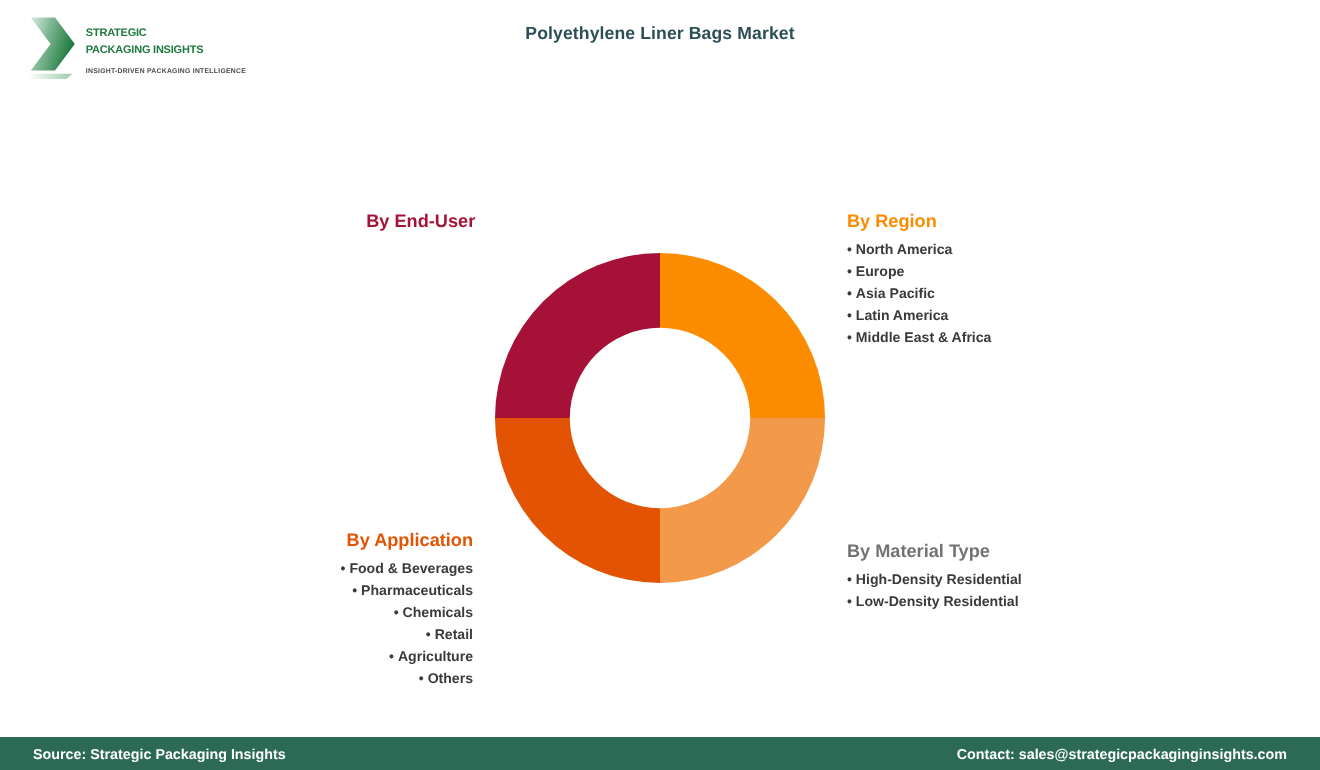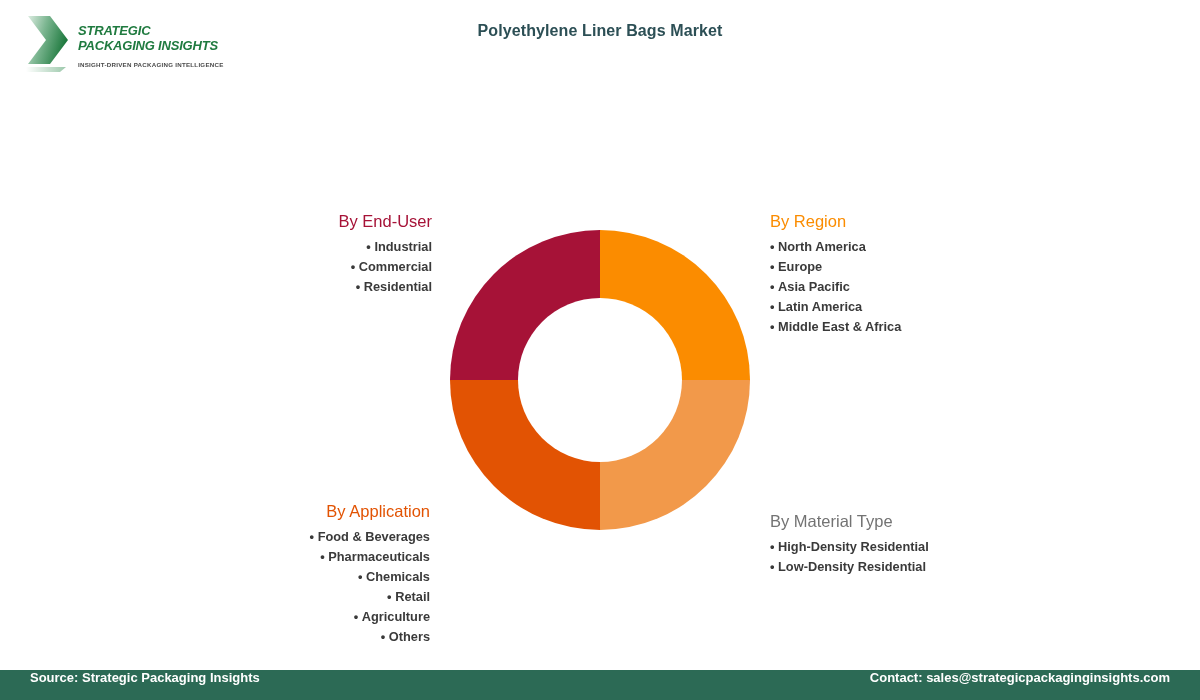--- a/index.html
+++ b/index.html
@@ -9,61 +9,61 @@
     font-family:"Liberation Sans", sans-serif;
     overflow:hidden;
   }
   .page { position:relative; width:1200px; height:700px; background:#ffffff; }
 
   
   .logo { position:absolute; left:22px; top:12px; width:200px; height:62px; }
   .logo-mark { position:absolute; left:4px; top:2px; width:46px; height:58px; }
   .logo-text { position:absolute; left:56px; top:12px; }
   .logo-line1, .logo-line2 {
-    font-size:13px; font-weight:bold; color:#1f7a3f;
-    letter-spacing:-0.2px; line-height:14.5px;font-style:italic;
+    font-size:10px; font-weight:bold; color:#1f7a3f;
+    letter-spacing:-0.2px; line-height:14.5px;
   }
   .logo-tag {
     margin-top:8px; font-size:6.2px; font-weight:bold;
     color:#4a4a4a; letter-spacing:0.25px; white-space:nowrap;
   }
 
   
   .title {
     position:absolute; left:0; top:22px; width:1200px;
     text-align:center; font-size:16px; font-weight:bold;
     color:#2c4f55; letter-spacing:0.1px;
   }
 
   
   .donut-wrap { position:absolute; left:450px; top:230px; width:300px; height:300px; }
   .donut-svg { display:block; width:300px; height:300px; }
 
   
   .seg { position:absolute; }
-  .seg-title { font-size:16.5px; font-weight:normal; margin-bottom:6px; white-space:nowrap;margin-top:20px; }
+  .seg-title { font-size:16.5px; font-weight:bold; margin-bottom:6px; white-space:nowrap; }
   .seg-list { list-style:none; }
   .seg-list li {
     font-size:12.8px; font-weight:bold; color:#3a3a3a;
     line-height:20px; white-space:nowrap;
   }
   .seg-list li::before { content:"\2022\00a0"; }
 
   .seg.align-right { text-align:right; }
   .seg.align-left  { text-align:left; }
 
   #seg-end-user     { left:132px;  top:192px; width:300px; }
   #seg-region       { left:770px;  top:192px; width:340px; }
   #seg-application  { left:108px;  top:482px; width:322px; }
   #seg-material     { left:770px;  top:492px; width:340px; }
 
   
   .footer {
     position:absolute; left:0; bottom:0; width:1200px; height:30px;
-    background:#2c6a55; display:flex; align-items:flex-start;
+    background:#2c6a55; display:flex; align-items:center;
     justify-content:space-between; padding:0 30px;margin-top:31px;
   }
   .footer span { color:#ffffff; font-size:13px; font-weight:bold; }
 </style>
 </head>
 <body>
 
 <div class="page">
 
   <div class="logo">
@@ -99,25 +99,20 @@
       <path d="M150 150 L150 0 A150 150 0 0 1 300 150 Z" fill="#fb8c00"></path>
       <path d="M150 150 L300 150 A150 150 0 0 1 150 300 Z" fill="#f2994a"></path>
       <path d="M150 150 L150 300 A150 150 0 0 1 0 150 Z" fill="#e25303"></path>
       <path d="M150 150 L0 150 A150 150 0 0 1 150 0 Z" fill="#a61237"></path>
       <circle cx="150" cy="150" r="82" fill="#ffffff"></circle>
     </svg>
   </div>
 
   <div class="seg align-right" id="seg-end-user">
     <div class="seg-title" style="color:#a61237">By End-User</div>
-    <ul class="seg-list">
-      <li>Industrial</li>
-      <li>Commercial</li>
-      <li>Residential</li>
-    </ul>
   </div>
 
   <div class="seg align-left" id="seg-region">
     <div class="seg-title" style="color:#fb8c00">By Region</div>
     <ul class="seg-list">
       <li>North America</li>
       <li>Europe</li>
       <li>Asia Pacific</li>
       <li>Latin America</li>
       <li>Middle East &amp; Africa</li>

